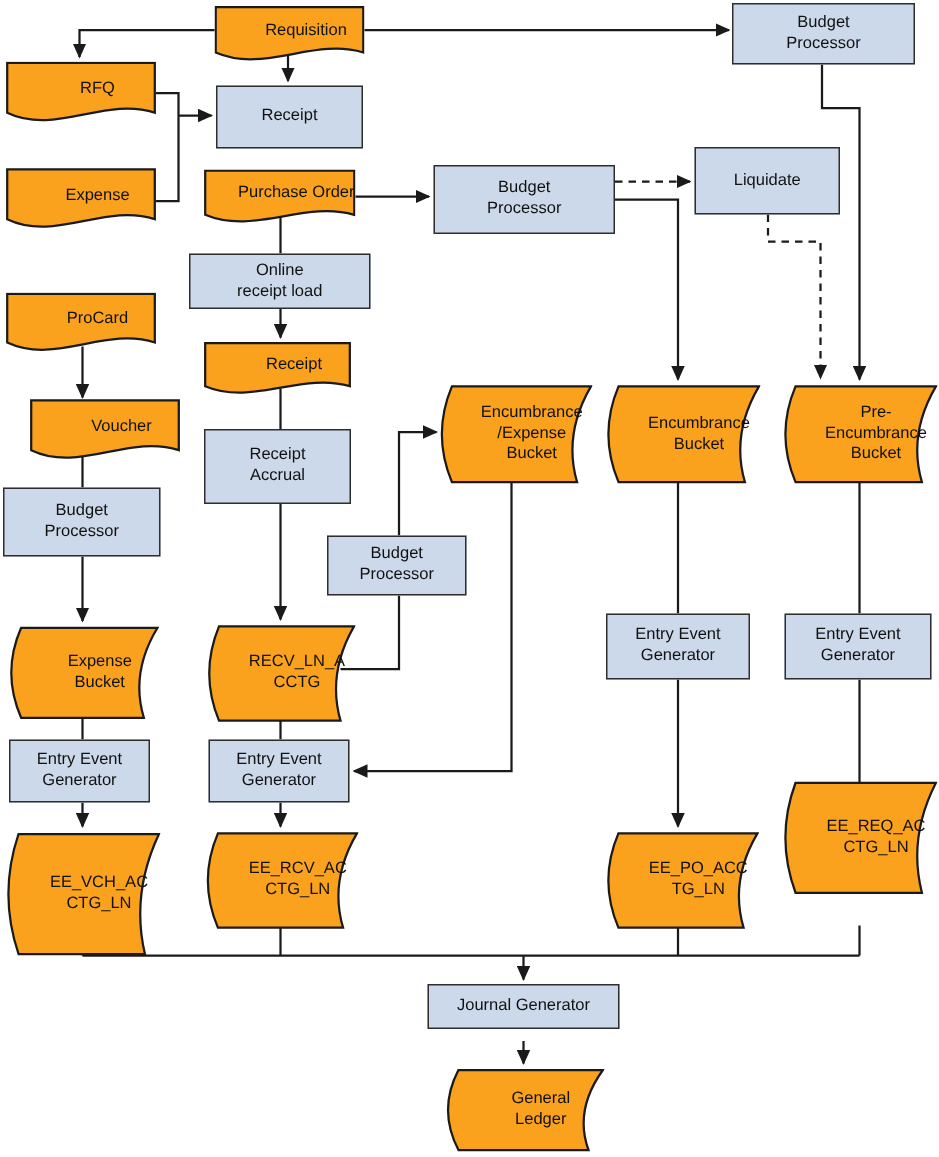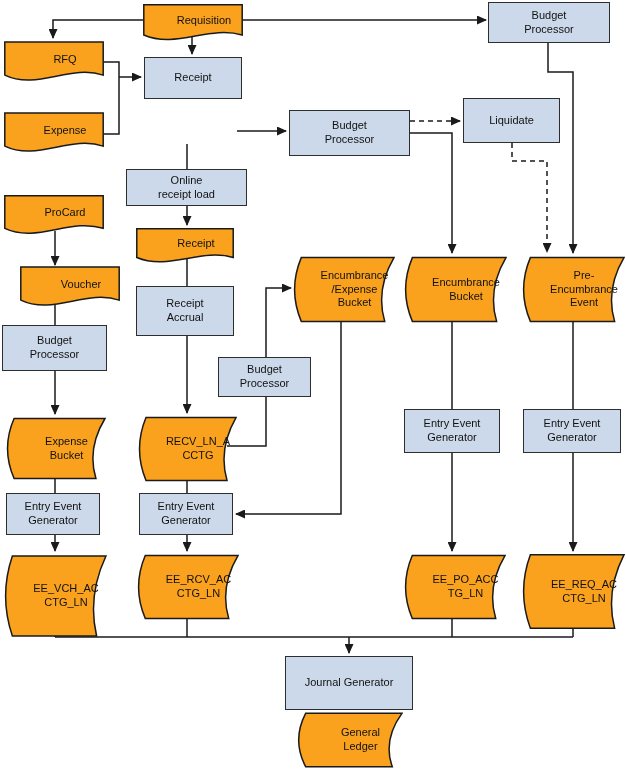--- a/index.html
+++ b/index.html
@@ -87,20 +87,26 @@
         <path d="M0.8,0.8 L99.2,0.8 L99.2,31 C66,21 33,45 0.8,31 Z"></path>
       </svg>
     <span>RFQ</span>
   </div>
   <div class="node doc" style="left:4px;top:112px;width:100px;height:44px">
     <svg class="shape" viewBox="0 0 100 40" preserveAspectRatio="none">
         <path d="M0.8,0.8 L99.2,0.8 L99.2,31 C66,21 33,45 0.8,31 Z"></path>
       </svg>
     <span>Expense</span>
   </div>
+  <div class="node doc" style="left:136px;top:113px;width:101px;height:39px">
+    <svg class="shape" viewBox="0 0 100 40" preserveAspectRatio="none">
+        <path d="M0.8,0.8 L99.2,0.8 L99.2,31 C66,21 33,45 0.8,31 Z"></path>
+      </svg>
+    <span>Purchase Order</span>
+  </div>
   <div class="node doc" style="left:4px;top:195px;width:100px;height:43px">
     <svg class="shape" viewBox="0 0 100 40" preserveAspectRatio="none">
         <path d="M0.8,0.8 L99.2,0.8 L99.2,31 C66,21 33,45 0.8,31 Z"></path>
       </svg>
     <span>ProCard</span>
   </div>
   <div class="node doc" style="left:136px;top:228px;width:98px;height:38px">
     <svg class="shape" viewBox="0 0 100 40" preserveAspectRatio="none">
         <path d="M0.8,0.8 L99.2,0.8 L99.2,31 C66,21 33,45 0.8,31 Z"></path>
       </svg>
@@ -128,21 +134,21 @@
   <div class="node process" style="left:218px;top:357px;width:93px;height:40px"><span>Budget
 Processor</span></div>
   <div class="node process" style="left:6px;top:493px;width:94px;height:42px"><span>Entry Event
 Generator</span></div>
   <div class="node process" style="left:139px;top:493px;width:94px;height:42px"><span>Entry Event
 Generator</span></div>
   <div class="node process" style="left:404px;top:409px;width:96px;height:44px"><span>Entry Event
 Generator</span></div>
   <div class="node process" style="left:523px;top:409px;width:98px;height:44px"><span>Entry Event
 Generator</span></div>
-  <div class="node process" style="left:285px;top:656px;width:128px;height:54px"><span>Journal Generator</span></div>
+  <div class="node process" style="left:285px;top:656px;width:128px;height:30px"><span>Journal Generator</span></div>
 
   <div class="node bucket" style="left:292px;top:256px;width:103px;height:67px">
     <svg class="shape" viewBox="0 0 100 42" preserveAspectRatio="none">
         <path d="M9,1 L99,1 Q81,21 90,41 L9,41 Q-4,21 9,1 Z"></path>
       </svg>
     <span>Encumbrance
 /Expense
 Bucket</span>
   </div>
   <div class="node bucket" style="left:403px;top:256px;width:104px;height:67px">
@@ -151,21 +157,21 @@
       </svg>
     <span>Encumbrance
 Bucket</span>
   </div>
   <div class="node bucket" style="left:521px;top:256px;width:104px;height:67px">
     <svg class="shape" viewBox="0 0 100 42" preserveAspectRatio="none">
         <path d="M9,1 L99,1 Q81,21 90,41 L9,41 Q-4,21 9,1 Z"></path>
       </svg>
     <span>Pre-
 Encumbrance
-Event</span>
+Bucket</span>
   </div>
   <div class="node bucket" style="left:5px;top:417px;width:101px;height:63px">
     <svg class="shape" viewBox="0 0 100 42" preserveAspectRatio="none">
         <path d="M9,1 L99,1 Q81,21 90,41 L9,41 Q-4,21 9,1 Z"></path>
       </svg>
     <span>Expense
 Bucket</span>
   </div>
   <div class="node bucket" style="left:137px;top:416px;width:100px;height:66px">
     <svg class="shape" viewBox="0 0 100 42" preserveAspectRatio="none">
@@ -188,21 +194,21 @@
     <span>EE_RCV_AC
 CTG_LN</span>
   </div>
   <div class="node bucket" style="left:403px;top:554px;width:103px;height:66px">
     <svg class="shape" viewBox="0 0 100 42" preserveAspectRatio="none">
         <path d="M9,1 L99,1 Q81,21 90,41 L9,41 Q-4,21 9,1 Z"></path>
       </svg>
     <span>EE_PO_ACC
 TG_LN</span>
   </div>
-  <div class="node bucket" style="left:521px;top:553px;width:104px;height:77px">
+  <div class="node bucket" style="left:521px;top:520px;width:104px;height:77px">
     <svg class="shape" viewBox="0 0 100 42" preserveAspectRatio="none">
         <path d="M9,1 L99,1 Q81,21 90,41 L9,41 Q-4,21 9,1 Z"></path>
       </svg>
     <span>EE_REQ_AC
 CTG_LN</span>
   </div>
   <div class="node bucket" style="left:296px;top:712px;width:107px;height:56px">
     <svg class="shape" viewBox="0 0 100 42" preserveAspectRatio="none">
         <path d="M9,1 L99,1 Q81,21 90,41 L9,41 Q-4,21 9,1 Z"></path>
       </svg>

